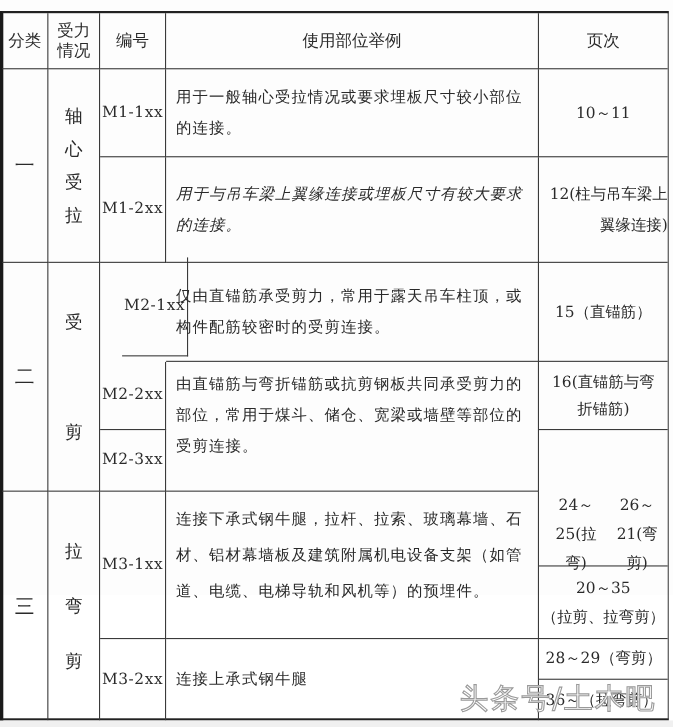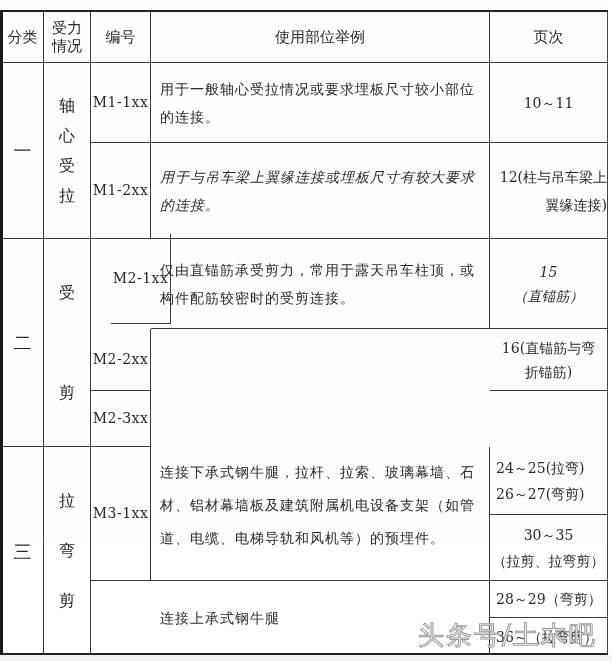--- a/index.html
+++ b/index.html
@@ -122,50 +122,52 @@
     <div class="cell" style="left:42px; top:227px; width:47px; height:208px;">
       <div class="vtext" style="line-height:20px;">
         <span>受</span>
         <span style="height:80px;"></span>
         <span>剪</span>
       </div>
     </div>
 
     <div class="cell code" style="left:89px; top:222px; width:60px; height:90px;margin-left:20px;">M2-1xx</div>
     <div class="cell left-text desc" style="left:149px; top:227px; width:339px; height:90px;">仅由直锚筋承受剪力，常用于露天吊车柱顶，或构件配筋较密时的受剪连接。</div>
-    <div class="cell pages noright" style="left:488px; top:227px; width:117px; height:90px; flex-direction:column; line-height:24px;font-style:italic;">
+    <div class="cell pages noright" style="left:488px; top:227px; width:117px; height:90px; flex-direction:row; line-height:24px;">
       <span>15</span>
       <span>（直锚筋）</span>
     </div>
 
     <div class="cell code" style="left:89px; top:317px; width:60px; height:62px;">M2-2xx</div>
+    <div class="cell left-text desc" style="left:149px; top:317px; width:339px; height:118px; padding-bottom:20px;">由直锚筋与弯折锚筋或抗剪钢板共同承受剪力的部位，常用于煤斗、储仓、宽梁或墙壁等部位的受剪连接。</div>
     <div class="cell pages noright" style="left:488px; top:317px; width:117px; height:62px; line-height:24px; padding:0 8px;">16(直锚筋与弯折锚筋)</div>
 
     <div class="cell code" style="left:89px; top:379px; width:60px; height:56px;text-align:center;">M2-3xx</div>
 
     <div class="cell nobottom" style="left:0; top:435px; width:42px; height:208px; font-size:18px;">三</div>
     <div class="cell nobottom" style="left:42px; top:435px; width:47px; height:208px;">
       <div class="vtext" style="line-height:50px;">
         <span>拉</span>
         <span>弯</span>
         <span>剪</span>
       </div>
     </div>
 
     <div class="cell code" style="left:89px; top:435px; width:60px; height:134px;">M3-1xx</div>
     <div class="cell left-text desc desc-tight" style="left:149px; top:435px; width:339px; height:134px; align-items:flex-start; padding-top:9px;">连接下承式钢牛腿，拉杆、拉索、玻璃幕墙、石材、铝材幕墙板及建筑附属机电设备支架（如管道、电缆、电梯导轨和风机等）的预埋件。</div>
-    <div class="cell pages noright" style="left:488px; top:435px; width:117px; height:68px; flex-direction:column; align-items:flex-start; padding-left:6px; line-height:26px;">
+    <div class="cell pages noright" style="left:488px; top:435px; width:117px; height:68px; flex-direction:row; align-items:flex-start; padding-left:6px; line-height:26px;">
       <span>24～25(拉弯)</span>
-      <span>26～27(弯剪)</span>
+      <span>26～21(弯剪)</span>
     </div>
     <div class="cell pages noright" style="left:488px; top:503px; width:117px; height:66px; flex-direction:column; line-height:26px;">
-      <span>30～35</span>
+      <span>20～35</span>
       <span>（拉剪、拉弯剪）</span>
     </div>
 
+    <div class="cell code nobottom" style="left:89px; top:569px; width:60px; height:74px;">M3-2xx</div>
     <div class="cell left-text desc nobottom" style="left:149px; top:569px; width:339px; height:74px;">连接上承式钢牛腿</div>
     <div class="cell pages noright" style="left:488px; top:569px; width:117px; height:37px; justify-content:flex-start; padding-left:6px;">28～29（弯剪）</div>
     <div class="cell pages noright nobottom" style="left:488px; top:606px; width:117px; height:37px; justify-content:flex-start; padding-left:6px;">36～（拉弯剪）</div>
   </div>
 
   <div class="watermark">头条号/土木吧</div>
   <div class="bottom-strip"></div>
 </div>
 
 </body></html>

